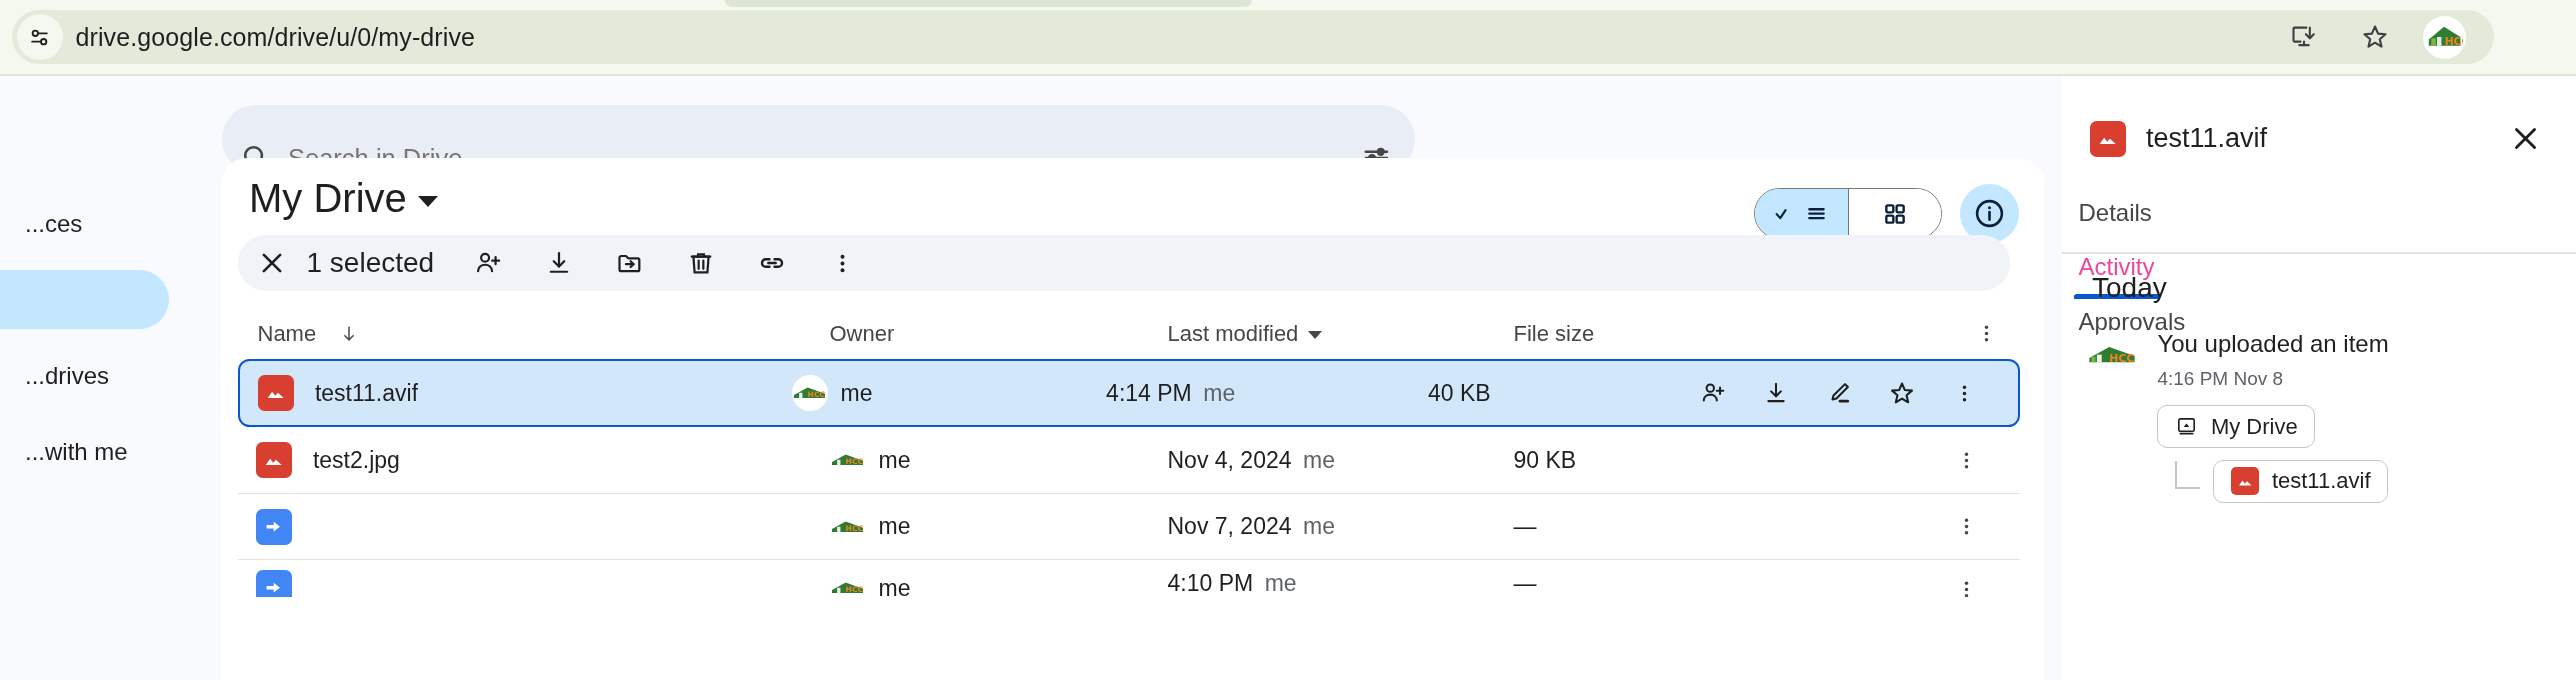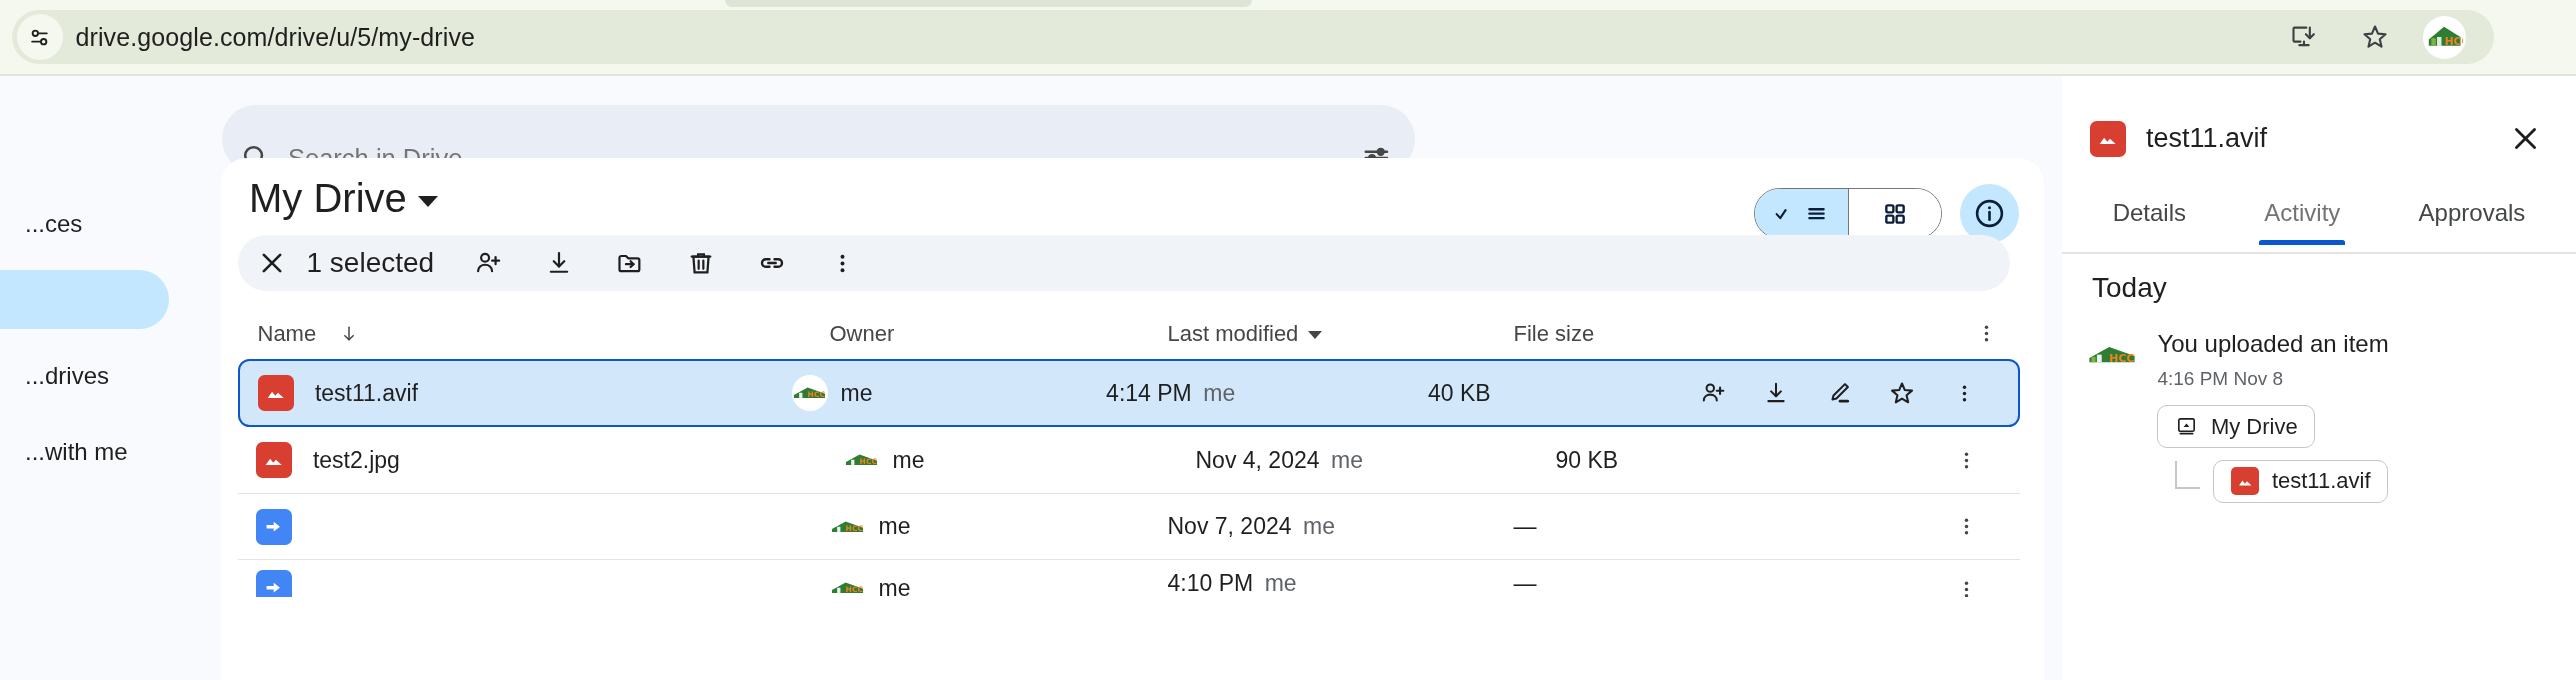--- a/index.html
+++ b/index.html
@@ -151,21 +151,21 @@
   .col-act { flex: 1 1 auto; display: flex; justify-content: flex-end; padding-right: 21.4px; }
 
   .row {
     display: flex; align-items: center; height: 66px; font-size: 23px; color: #1f1f1f;
     border-top: 1.6px solid #e3e3e3; position: relative;
   }
   .row.selected {
     background: #d3e7fb; border: 2.5px solid #0b57d0; border-radius: 11.5px;
     height: 68px;
   }
-  .row.selected + .row { border-top: none; gap: 14px; }
+  .row.selected + .row { border-top: none; }
   .row.clipped { height: 38px; overflow: hidden; align-items: flex-start; }
   .row .col-name { display: flex; align-items: center; gap: 21.4px; padding-left: 18px; }
   .row.clipped .col-name, .row.clipped .col-owner,
   .row.clipped .col-mod, .row.clipped .col-size { padding-top: 10px; }
 
   .ftype {
     width: 36px; height: 36px; border-radius: 6.6px;
     display: flex; align-items: center; justify-content: center; flex: 0 0 auto;
   }
   .ftype.image { background: #d93f31; }
@@ -188,26 +188,26 @@
   }
   .dp-header {
     position: absolute; left: 0; top: 26px; width: 514px; height: 73px;
     display: flex; align-items: center; padding: 0 28px;
   }
   .dp-title { font-size: 27px; color: #1f1f1f; margin-left: 20px; flex: 1 1 auto; white-space: nowrap; }
   .dp-close { width: 46px; height: 46px; display: flex; align-items: center; justify-content: center; }
 
   .dp-tabs {
     position: absolute; left: 0; top: 115px; width: 514px; height: 61px;
-    display: flex; align-items: flex-start; justify-content: space-around; padding: 0 11.5px;
+    display: flex; align-items: flex-start; justify-content: space-around; padding: 0 11.5px; flex-direction: column;
   }
   .dp-tab {
     font-size: 24px; color: #444746; padding: 8.2px 5px 18px; position: relative; white-space: nowrap;
   }
-  .dp-tab.active { color: #737373; text-align: center; }
+  .dp-tab.active { color: #ec4899; text-align: center; }
   .dp-tab.active::after {
     content: ""; position: absolute; left: 0; right: 0; bottom: 0; height: 5px;
     background: #0b57d0; border-radius: 2.5px 2.5px 0 0;
   }
   .dp-divider {
     position: absolute; left: 0; top: 176px; width: 514px; height: 1.6px; background: #e3e3e3;
   }
   .dp-daygroup {
     position: absolute; left: 30px; top: 196px; font-size: 28px; color: #1f1f1f;
   }
@@ -243,21 +243,21 @@
 
   <div class="omnibox">
     <div class="omnibox-icon">
       <svg width="25" height="25" viewBox="0 0 24 24" fill="none" stroke="#1f1f1f" stroke-width="1.8" stroke-linecap="round">
         <circle cx="8" cy="8" r="2.6"></circle>
           <line x1="11.6" y1="8" x2="19" y2="8"></line>
         <circle cx="16" cy="16" r="2.6"></circle>
           <line x1="5" y1="16" x2="12.4" y2="16"></line>
       </svg>
     </div>
-    <div class="omnibox-url">drive.google.com/drive/u/5/my-drive</div>
+    <div class="omnibox-url">drive.google.com/drive/u/0/my-drive</div>
     <div class="omni-actions">
       <div class="omni-btn">
         <svg width="28" height="28" viewBox="0 0 24 24" fill="none" stroke="#3c4043" stroke-width="1.8" stroke-linecap="round" stroke-linejoin="round">
           <path d="M14 4H4a1 1 0 0 0-1 1v10a1 1 0 0 0 1 1h5"></path>
           <path d="M8 19h8"></path>
             <path d="M12 16v3"></path>
           <path d="M17 4v9"></path>
             <path d="M13.6 9.6 17 13l3.4-3.4"></path>
         </svg>
       </div>

